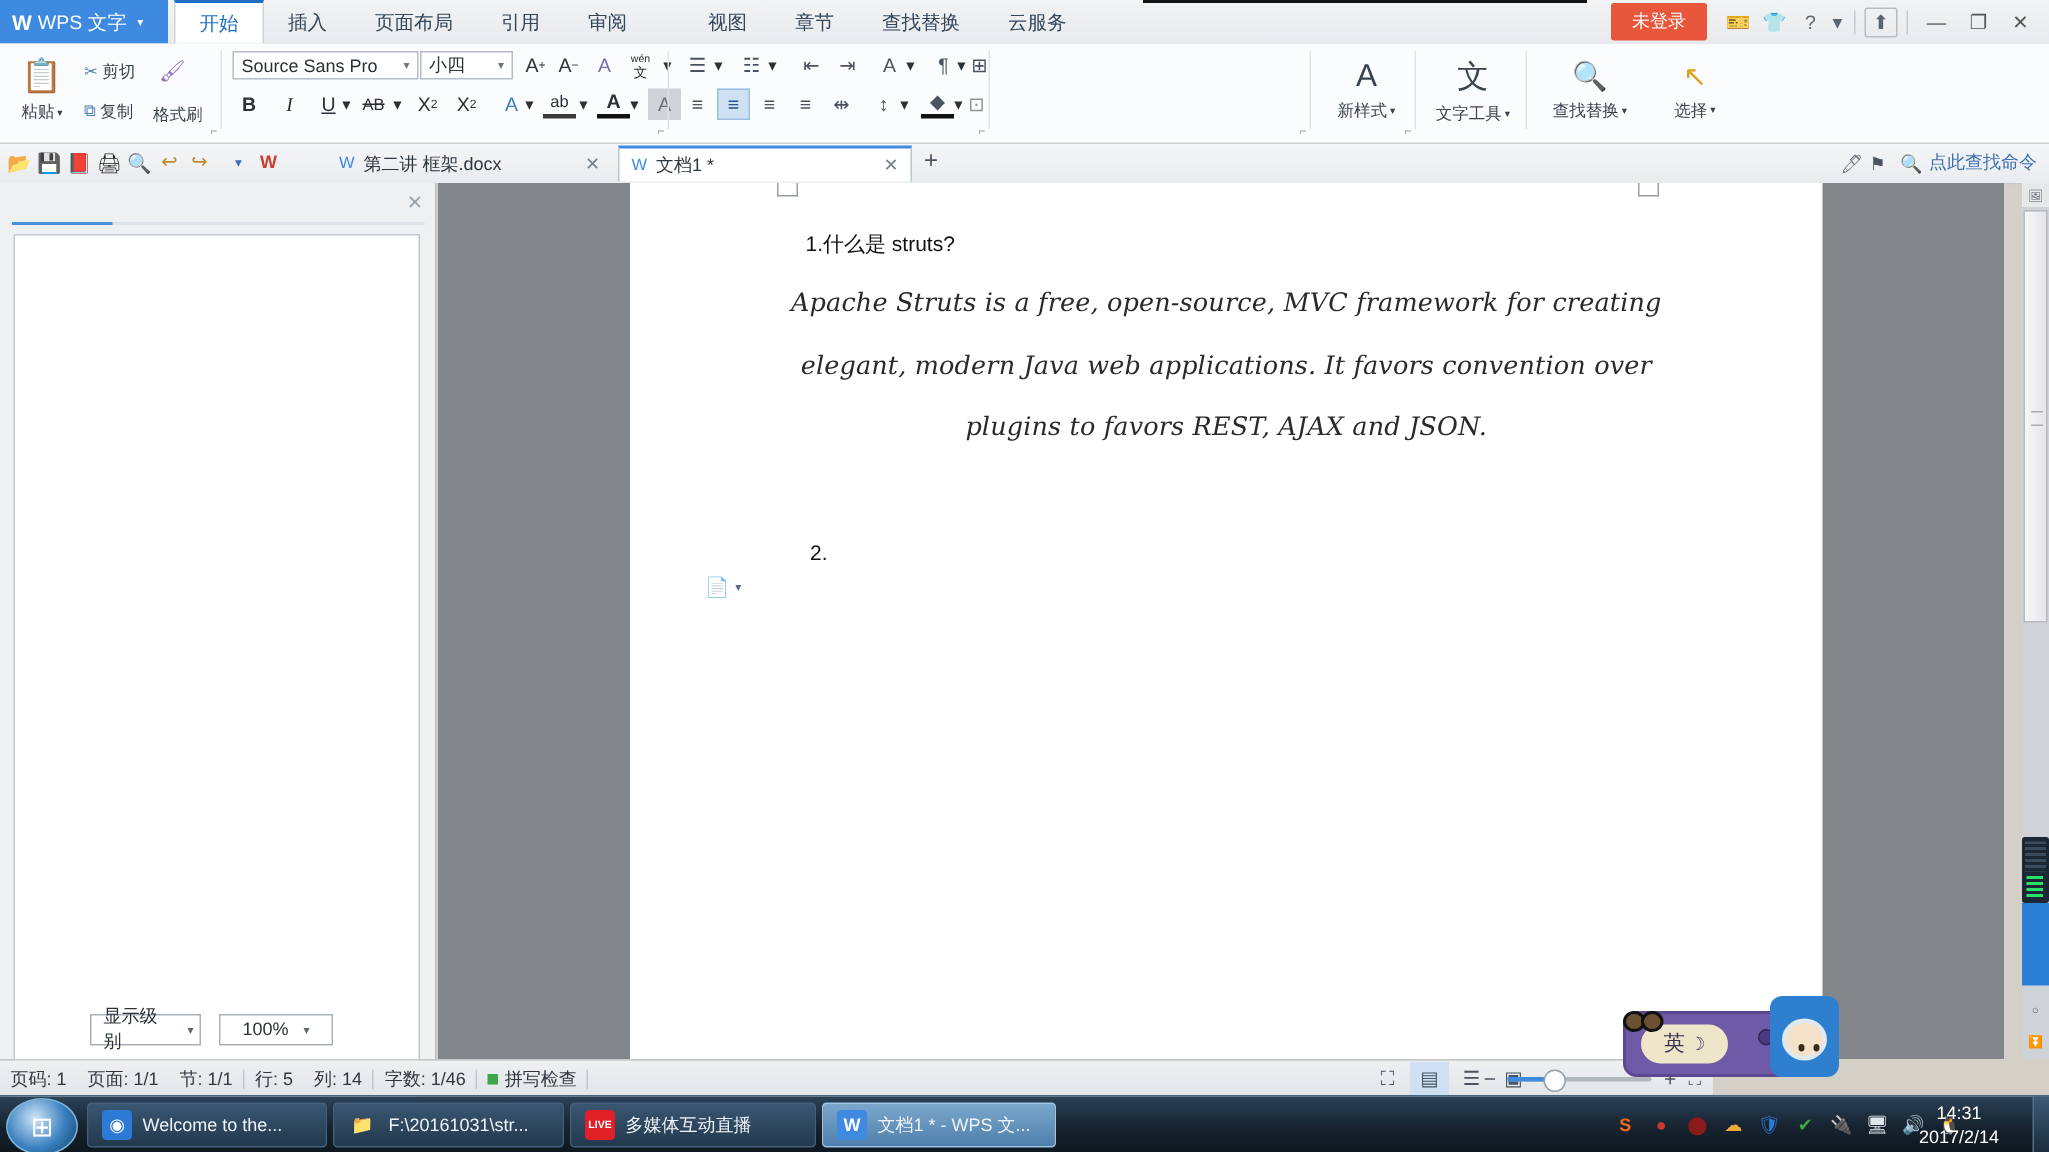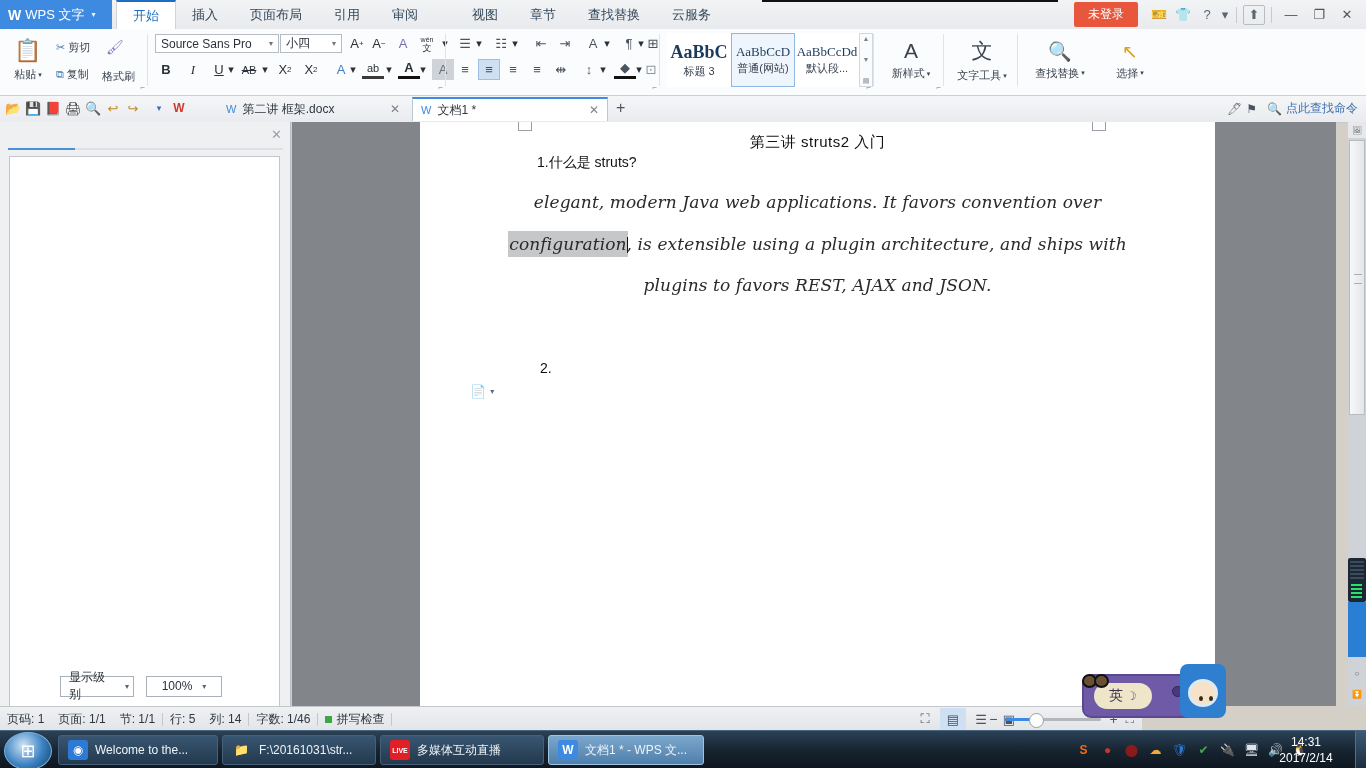--- a/index.html
+++ b/index.html
@@ -347,39 +347,20 @@
       <div class="fbtn" style="position:absolute;left:130px;top:30px;color:#4a5460">↕</div>
       <div class="fbtn small" style="position:absolute;left:150px;top:30px;width:10px">▾</div>
       <div class="fbtn" style="position:absolute;left:166px;top:30px;color:#4a5460;border-bottom:3px solid #111;height:17px">◆</div>
       <div class="fbtn small" style="position:absolute;left:186px;top:30px;width:10px">▾</div>
       <div class="fbtn" style="position:absolute;left:192px;top:30px;color:#8d949c">⊡</div>
       <div class="dlg">⌐</div>
       <div class="sep"></div>
     </div>
 
     <div class="grp" id="g-styles">
-      <div style="position:absolute;left:5px;top:4px;display:flex;gap:0;align-items:flex-start">
-        <div class="stylecard">
-          <span class="sp" style="font-size:18px;font-weight:bold">AaBbC</span>
-          <span class="sn">标题 3</span>
-        </div>
-        <div class="stylecard sel">
-          <span class="sp" style="font-size:13px">AaBbCcD</span>
-          <span class="sn">普通(网站)</span>
-        </div>
-        <div class="stylecard">
-          <span class="sp" style="font-size:13px">AaBbCcDd</span>
-          <span class="sn">默认段...</span>
-        </div>
-        <div class="stylescroll">
-          <span>▲</span>
-          <span>▼</span>
-          <span>▤</span>
-        </div>
-      </div>
       <div class="dlg">⌐</div>
       <div class="sep"></div>
     </div>
 
     <div class="grp" id="g-newstyle">
       <div class="bigbtn" style="position:absolute;left:8px;top:2px;width:54px">
         <span style="font-size:21px;color:#3a4350">A</span>
         <span style="display:flex;gap:2px;align-items:center">
           <span>新样式</span>
           <span style="font-size:7px">▾</span>
@@ -467,26 +448,25 @@
         <span class="cv">▾</span>
       </div>
     </div>
   </div>
 
   <div class="docarea">
     <div class="page">
       <div class="marker" style="left:98px;top:0"></div>
       <div class="marker" style="left:672px;top:0"></div>
 
-      <div class="doc-title">第三讲 struts2 入门</div>
       <div class="doc-h">1.什么是 struts?</div>
 
       <div class="doc-body">
+        <span class="ln">Apache Struts is a free, open-source, MVC framework for creating</span>
         <span class="ln">elegant, modern Java web applications. It favors convention over</span>
-        <span class="ln"><span class="hl">configuration</span><span class="caret-bar"></span><span>, is extensible using a plugin architecture, and ships with</span></span>
         <span class="ln">plugins to favors REST, AJAX and JSON.</span>
       </div>
 
       <div class="doc-item2">2.</div>
     </div>
 
     <div class="pastebadge">
       <span style="font-size:13px">📄</span>
       <span style="font-size:8px">▾</span>
     </div>

